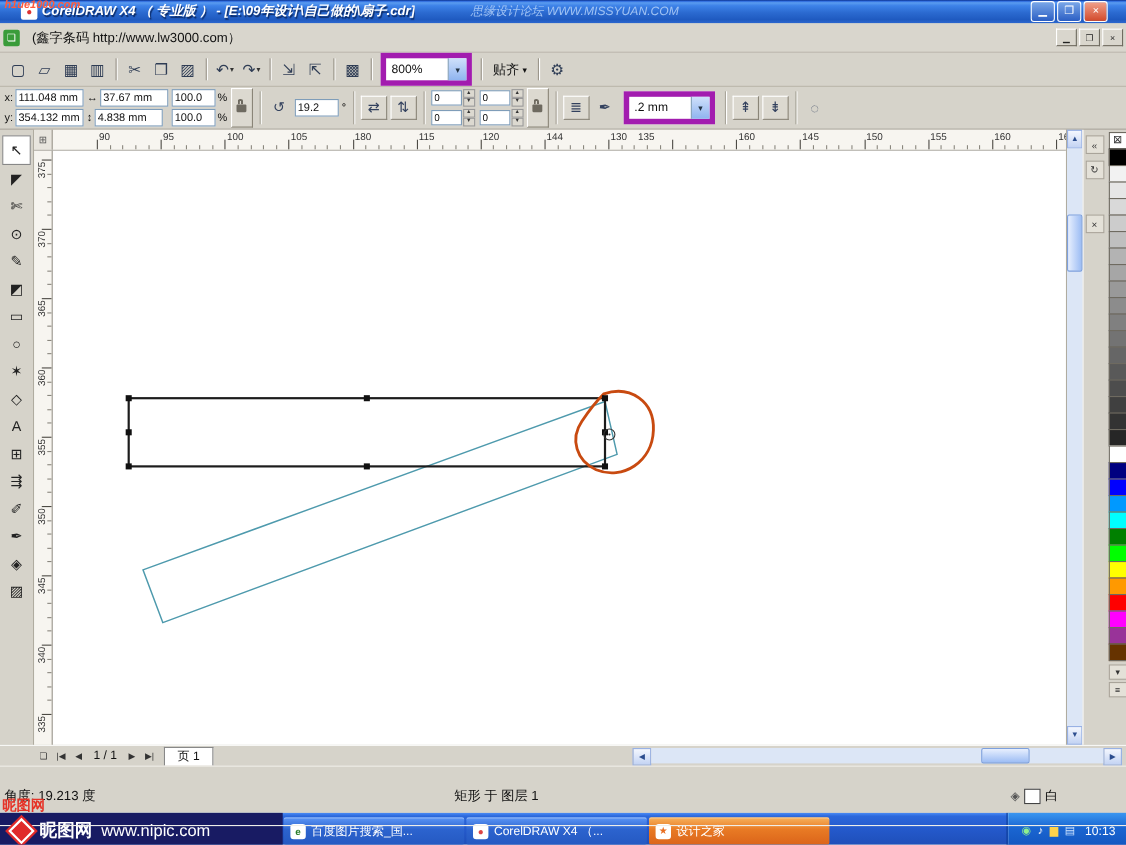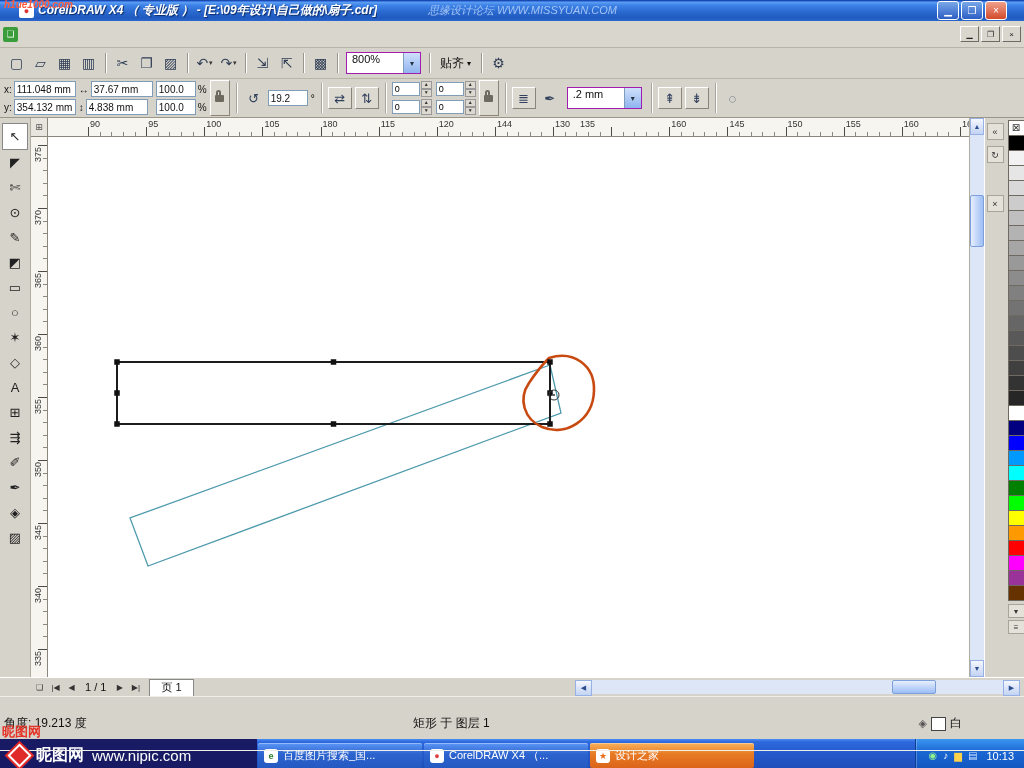--- a/index.html
+++ b/index.html
@@ -23,21 +23,21 @@
   .menu-note{margin-left:8px;font-size:12px;color:#111;white-space:nowrap;}
   .doc-btns{margin-left:auto;display:flex;gap:2px;}
   .mini-btn{width:17px;height:14px;background:#d9d6cd;border:1px solid;border-color:#fff #6f6b60 #6f6b60 #fff;font-size:8px;display:flex;align-items:center;justify-content:center;color:#222;}
 
   
   .toolbar{height:30px;display:flex;align-items:center;gap:1px;padding:0 5px;background:#d6d3ca;border-bottom:1px solid #b8b4a8;}
   .tb-btn{height:22px;min-width:23px;display:flex;align-items:center;justify-content:center;color:#2f3d55;}
   .tb-glyph{font-size:14px;}
   .tb-drop{font-size:7px;margin-left:1px;color:#333;}
   .tb-sep{width:1px;height:20px;background:#9b968b;box-shadow:1px 0 0 #fff;margin:0 4px;flex:none;}
-  .combo{display:flex;height:20px;border:1px solid #a21caf;background:#fff;align-items:flex-start;font-size:11px;margin:0 3px;}
+  .combo{display:flex;height:20px;border:5px solid #a21caf;background:#fff;align-items:center;font-size:11px;margin:0 3px;}
   .combo-text{padding:0 5px;min-width:46px;color:#111;}
   .combo-arrow{width:16px;align-self:stretch;background:linear-gradient(180deg,#cfe0fb,#8fb4ef);border-left:1px solid #7f9db9;display:flex;align-items:center;justify-content:center;font-size:8px;color:#234;}
   .snap-drop{display:flex;align-items:center;font-size:12px;gap:3px;padding:2px 5px;color:#111;}
   .snap-arrow{font-size:8px;}
 
   
   .propbar{height:38px;display:flex;align-items:center;gap:3px;padding:0 4px;background:#d6d3ca;border-bottom:1px solid #9a968a;}
   .pb-col{display:flex;flex-direction:column;gap:2px;}
   .pb-row{display:flex;align-items:center;gap:2px;}
   .pb-label{font-size:10px;color:#111;}
@@ -144,20 +144,21 @@
     <span class="title-watermark">思缘设计论坛  WWW.MISSYUAN.COM</span>
     <span class="win-btns">
       <span class="win-btn">▁</span>
       <span class="win-btn">❐</span>
       <span class="win-btn close">×</span>
     </span>
   </div>
 
   <div class="menubar">
     <span class="doc-icon">❏</span>
+    <span class="menu-note">(鑫字条码 http://www.lw3000.com）</span>
     <span class="doc-btns">
       <span class="mini-btn">▁</span>
       <span class="mini-btn">❐</span>
       <span class="mini-btn">×</span>
     </span>
   </div>
 
   <div class="toolbar">
     <span id="toolbar-buttons" style="display:flex;align-items:center;gap:1px;">
         <span class="tb-btn">

